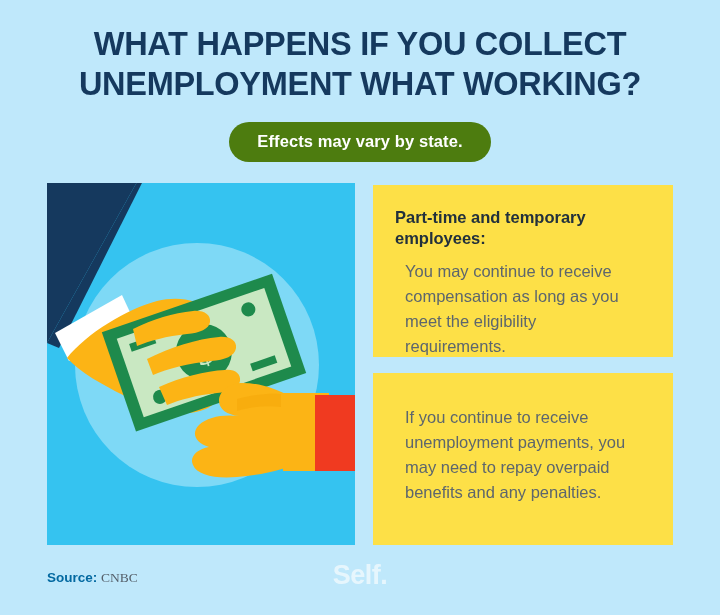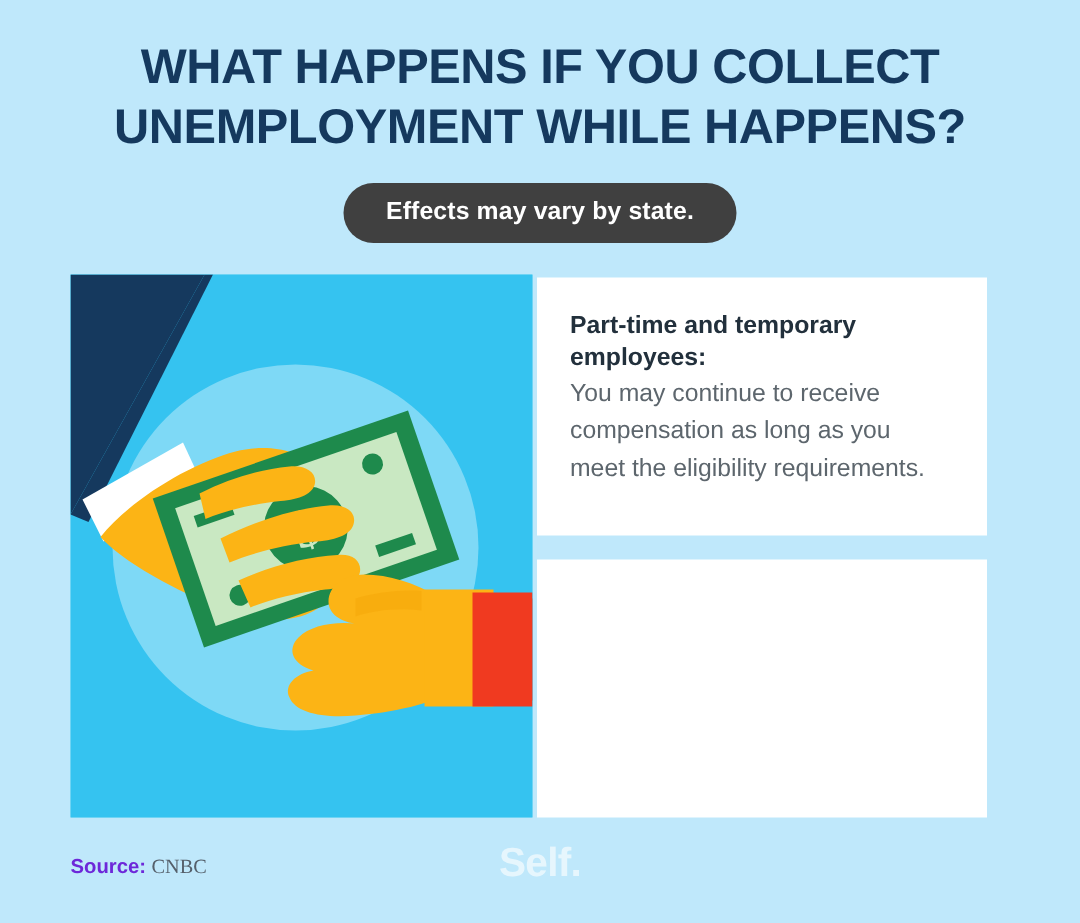--- a/index.html
+++ b/index.html
@@ -44,21 +44,21 @@
   
   .pill-wrap {
     position: absolute;
     left: 0;
     top: 122px;
     width: 720px;
     text-align: center;
   }
   .pill {
     display: inline-block;
-    background: #404040;
+    background: #4d7c0f;
     color: #ffffff;
     font-size: 16.5px;
     font-weight: bold;
     letter-spacing: 0.1px;
     padding: 10px 28px 11px 28px;
     border-radius: 22px;
   }
 
   
   .illustration {
@@ -70,57 +70,57 @@
     background: #35c3f0;
     overflow: hidden;
   }
   .illustration svg {
     display: block;
   }
 
   
   .card {
     position: absolute;
-    left: 358px;
+    left: 373px;
     width: 300px;
-    background: #ffffff;
+    background: #fde047;
     box-sizing: border-box;
     padding: 22px 24px 8px 22px;
   }
   #card-0 { top: 185px; height: 172px; }
   #card-1 { top: 373px; height: 172px; }
 
   .card-heading {
     display: block;
     font-size: 16.5px;
     font-weight: bold;
     line-height: 21px;
     color: #22303c;
     margin: 0 0 1px 0;
   }
   .card-body {
     display: block;
     font-size: 16.5px;
     line-height: 25px;
     color: #5d666d;
-    margin: 0;
+    margin: 10px;
   }
 
   
   .source {
     position: absolute;
     left: 47px;
     top: 570px;
     font-size: 13.5px;
     color: #4a5560;
     white-space: nowrap;
   }
   .source .source-label {
     font-weight: bold;
-    color: #6d28d9;
+    color: #0369a1;
   }
   .source .source-value {
     font-weight: normal;
     color: #55606b;
     font-family: Liberation Serif, serif;
   }
 
   .brand {
     position: absolute;
     left: 0;
@@ -134,21 +134,21 @@
     opacity: 0.62;
   }
 </style>
 </head>
 <body>
 
 <div id="infographic">
 
   <div class="title-block">
     <span class="title-line">WHAT HAPPENS IF YOU COLLECT</span>
-    <span class="title-line">UNEMPLOYMENT WHILE HAPPENS?</span>
+    <span class="title-line">UNEMPLOYMENT WHAT WORKING?</span>
   </div>
 
   <div class="pill-wrap">
     <span class="pill">Effects may vary by state.</span>
   </div>
 
   <div class="illustration">
     <svg width="308" height="362" viewBox="0 0 308 362" xmlns="http://www.w3.org/2000/svg">
       <rect x="0" y="0" width="308" height="362" fill="#35c3f0"></rect>
 
@@ -205,20 +205,21 @@
       <rect x="268" y="212" width="52" height="76" fill="#f03a20"></rect>
     </svg>
   </div>
 
   <div class="card" id="card-0">
     <span class="card-heading">Part-time and temporary employees:</span>
     <span class="card-body">You may continue to receive compensation as long as you meet the eligibility requirements.</span>
   </div>
 
   <div class="card" id="card-1">
+    <span class="card-body">If you continue to receive unemployment payments, you may need to repay overpaid benefits and any penalties.</span>
   </div>
 
   <div class="source">
     <span class="source-label">Source:</span>
     <span class="source-value">CNBC</span>
   </div>
 
   <div class="brand">Self.</div>
 
 </div>

